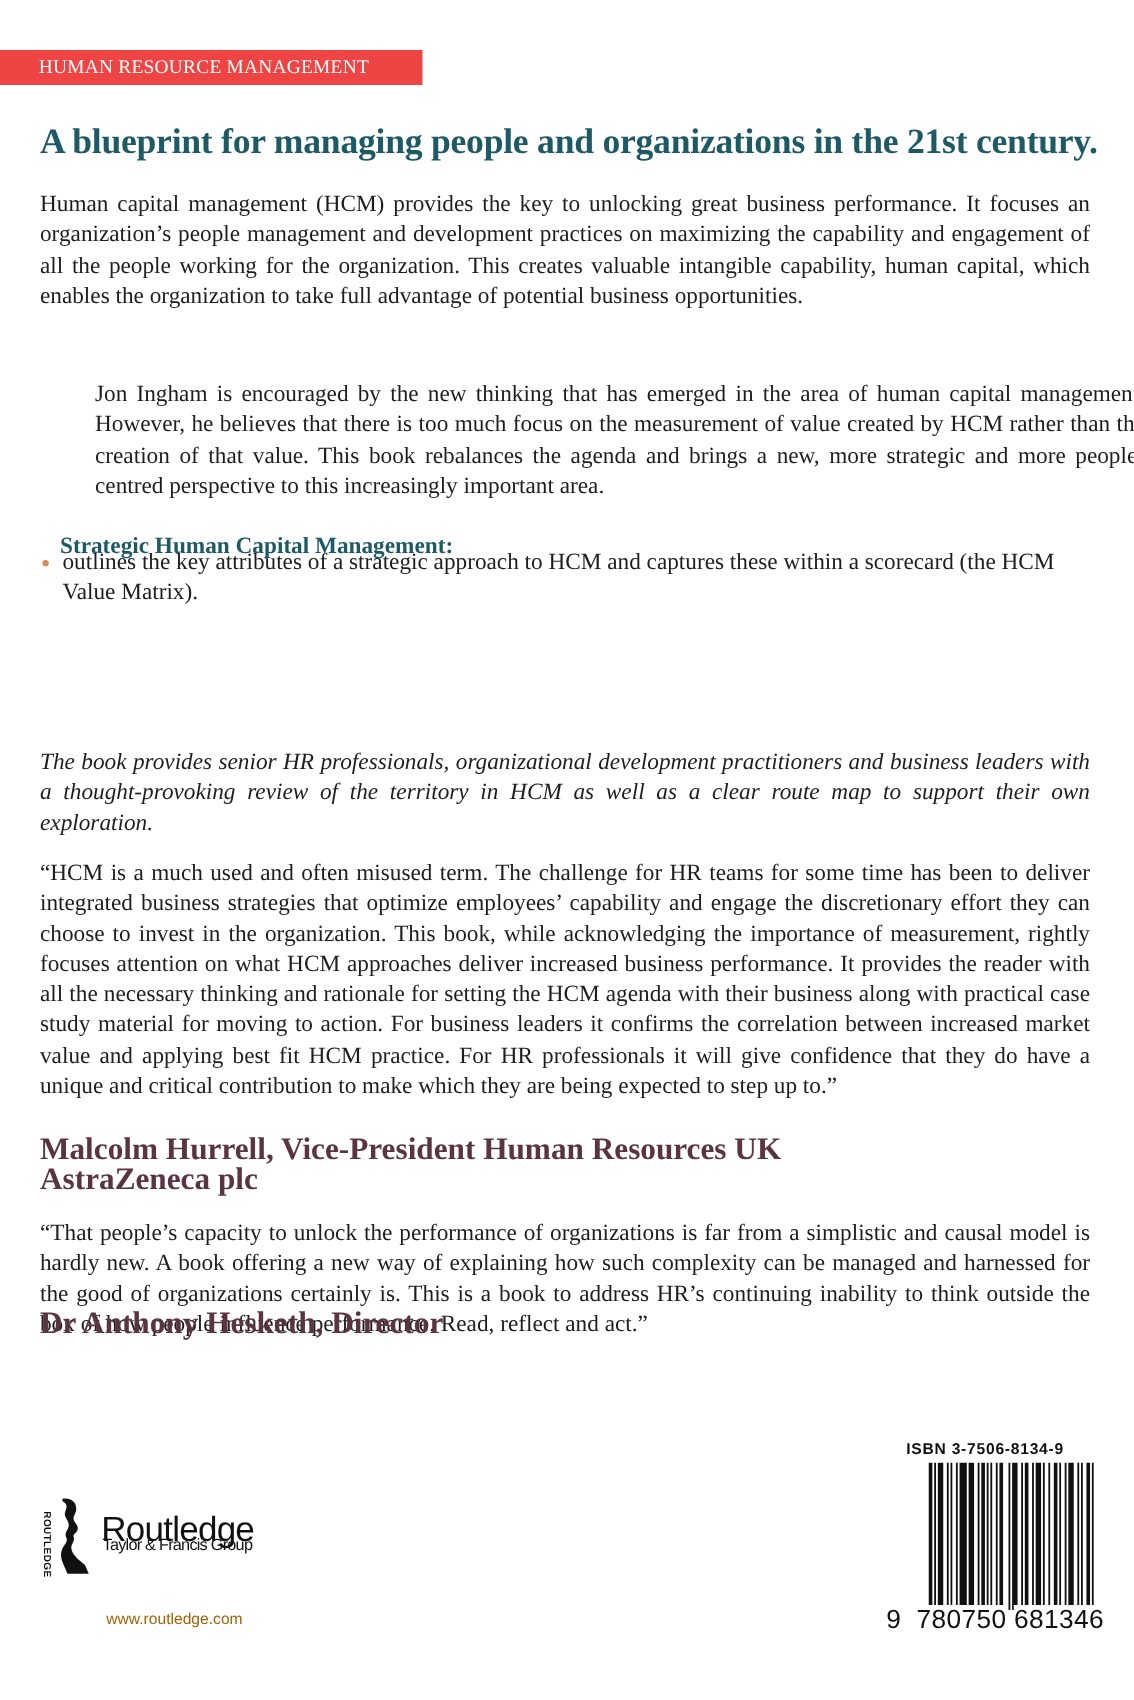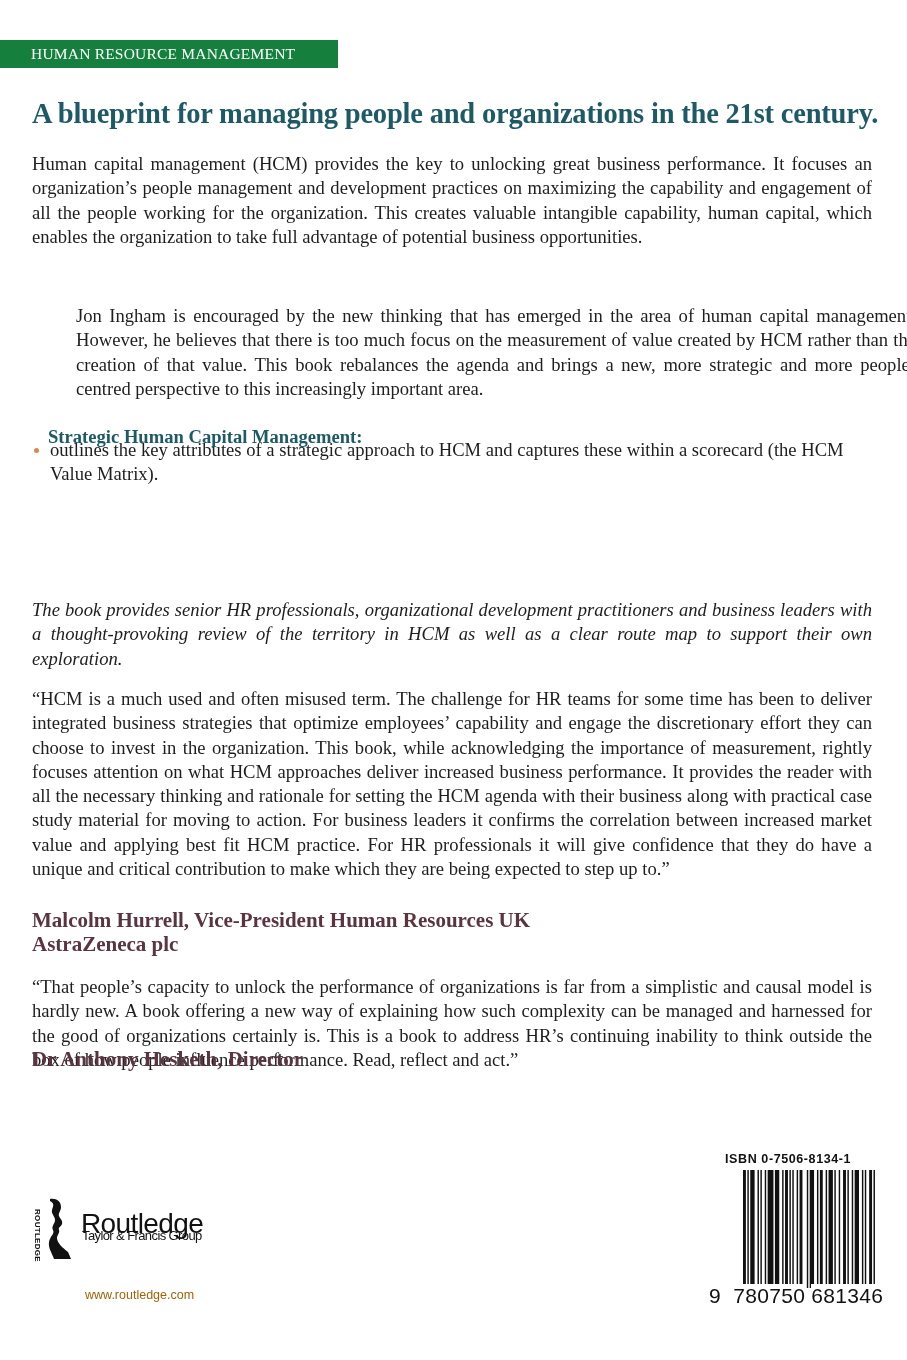--- a/index.html
+++ b/index.html
@@ -1,31 +1,31 @@
 <!DOCTYPE html>
 <html><head>
 <meta charset="utf-8">
 <style>
   html, body { margin: 0; padding: 0; background: #fff; }
   body { width: 907px; height: 1360px; position: relative; overflow: hidden;
          font-family: "Liberation Serif", "DejaVu Serif", serif; color: #1e1e1e; }
-  .series-band { position: absolute; left: 0; top: 40px; width: 338px; height: 28px; background: #15803d;
+  .series-band { position: absolute; left: 0; top: 40px; width: 338px; height: 28px; background: #ef4444;
                  color: #fff; font-size: 15.5px; letter-spacing: 0.2px; line-height: 28px; padding-left: 31px; box-sizing: border-box; }
   .headline { position: absolute; left: 32px; top: 98px; margin: 0; font-size: 28.5px; font-weight: bold;
               color: #1d5a66; letter-spacing: -0.2px; white-space: nowrap; }
   .para { position: absolute; left: 32px; width: 840px; margin: 0; font-size: 18.6px; line-height: 24.3px; text-align: justify; }
   .p1 { top: 152px; }
   .p2 { top: 304px; margin-left: 44px; }
   .subhead { position: absolute; left: 32px; top: 410px; margin: 16px; font-size: 18.6px; font-weight: bold; color: #1d5a66; }
   .bullets { position: absolute; left: 32px; top: 438px; width: 840px; margin: 0; padding: 0; list-style: none; font-size: 18.6px; line-height: 24.3px; }
   .bullets li { position: relative; padding-left: 18px; }
   .bullets li .dot { position: absolute; left: 2px; top: 10px; width: 5px; height: 5px; border-radius: 50%; background: #d9894a; }
   .p3 { top: 598px; font-style: italic; }
   .q1 { top: 687px; }
-  .attr { position: absolute; left: 32px; margin: 0; font-size: 21px; font-weight: bold; color: #5a3540; line-height: 24px; }
+  .attr { position: absolute; left: 32px; margin: 0; font-size: 25px; font-weight: bold; color: #5a3540; line-height: 24px; }
   .a1 { top: 908px; }
   .q2 { top: 975px; }
   .a2 { top: 1047px; }
   .logo { position: absolute; left: 33px; top: 1198px; width: 220px; height: 110px; }
   .logo .vert { position: absolute; left: -22px; top: 33px; transform: rotate(90deg); font-family: "Liberation Sans", sans-serif;
                 font-size: 8px; font-weight: bold; letter-spacing: 0.3px; color: #111; white-space: nowrap; }
   .logo .mark { position: absolute; left: 13px; top: 0px; width: 26px; height: 62px; }
   .logo .name { position: absolute; left: 48px; top: 10px; font-family: "Liberation Sans", sans-serif; font-size: 28px; color: #111; letter-spacing: -0.6px; }
   .logo .group { position: absolute; left: 49px; top: 30px; font-family: "Liberation Sans", sans-serif; font-size: 13px; color: #111; letter-spacing: -0.6px; white-space: nowrap; text-align: right; }
   .logo .url { position: absolute; left: 52px; top: 90px; font-family: "Liberation Sans", sans-serif; font-size: 12.5px; color: #a16207; white-space: nowrap; }
@@ -66,21 +66,21 @@
 <div class="logo">
   <div class="vert">ROUTLEDGE</div>
   <svg class="mark" viewBox="0 0 26 62">
     <path d="M4 1 C10 0 15 3 15 9 C15 13 12 15 13 18 C14 21 17 22 16 26 C15 29 12 29 13 32 C14 35 11 37 11 40 C11 45 17 50 22 54 L25 61 L8 61 C6 55 2 50 3 44 C4 38 9 36 7 32 C5 28 9 26 9 22 C9 18 5 16 6 12 C7 8 9 6 4 3 Z" fill="#111"></path>
   </svg>
   <div class="name">Routledge</div>
   <div class="group">Taylor &amp; Francis Group</div>
   <div class="url">www.routledge.com</div>
 </div>
 
-<div class="isbn-label">ISBN 0-7506-8134-1</div>
+<div class="isbn-label">ISBN 3-7506-8134-9</div>
 <svg class="barcode" id="barcode" viewBox="0 0 180 132" preserveAspectRatio="none">
     <rect x="30" y="0" width="2.9" height="132" fill="#111"></rect>
     <rect x="34.35" y="0" width="1.45" height="132" fill="#111"></rect>
     <rect x="37.25000000000001" y="0" width="4.35" height="118" fill="#111"></rect>
     <rect x="44.50000000000001" y="0" width="1.45" height="118" fill="#111"></rect>
     <rect x="47.40000000000001" y="0" width="1.45" height="118" fill="#111"></rect>
     <rect x="51.750000000000014" y="0" width="1.45" height="118" fill="#111"></rect>
     <rect x="54.65000000000002" y="0" width="5.8" height="118" fill="#111"></rect>
     <rect x="61.90000000000002" y="0" width="4.35" height="118" fill="#111"></rect>
     <rect x="69.15000000000002" y="0" width="1.45" height="118" fill="#111"></rect>

